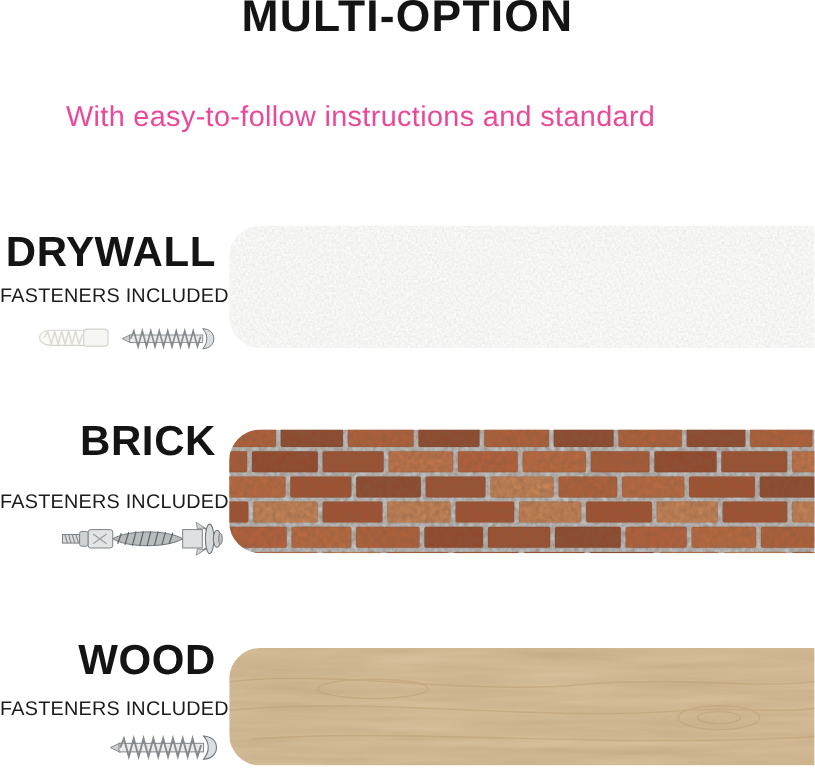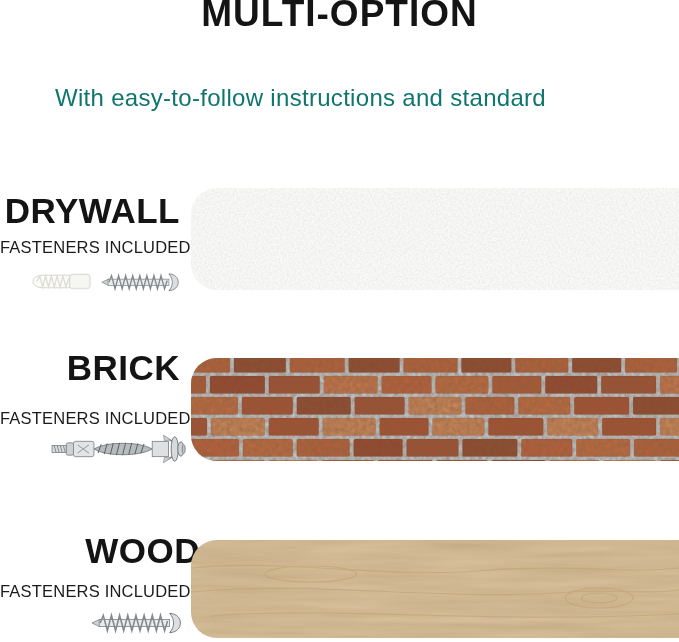--- a/index.html
+++ b/index.html
@@ -6,21 +6,21 @@
   .frame{
     position:relative;width:679px;height:642px;background:#ffffff;overflow:hidden;
     font-family:"Liberation Sans", sans-serif;color:#161616;
   }
   .title{
     position:absolute;top:-7px;left:0;width:679px;text-align:center;
     font-size:37px;font-weight:700;line-height:42px;letter-spacing:1px;color:#141414;
   }
   .subtitle{
     position:absolute;top:84px;left:0;width:601px;text-align:center;
-    font-size:24px;font-weight:400;line-height:28px;letter-spacing:0.3px;color:#0f766e;
+    font-size:24px;font-weight:400;line-height:28px;letter-spacing:0.3px;color:#ec4899;
   }
   .material{
     position:absolute;left:0;width:180px;text-align:right;
     font-size:35px;line-height:35px;font-weight:700;letter-spacing:0.5px;color:#141414;
     white-space:nowrap;
   }
   .note{
     position:absolute;left:0;width:182px;
     font-size:16.5px;line-height:20px;font-weight:400;letter-spacing:0.2px;color:#1b1b1b;
     white-space:nowrap;
@@ -28,21 +28,21 @@
   .strip{
     position:absolute;left:191px;right:0;
     border-radius:26px 0 0 26px;overflow:hidden;
   }
   .strip svg{display:block;width:100%;height:100%;}
   #strip-drywall{top:188px;height:102px;}
   #strip-brick{top:358px;height:103px;}
   #strip-wood{top:540px;height:98px;}
   #label-drywall{top:193px;}  #note-drywall{top:237px;}
   #label-brick{top:350px;}    #note-brick{top:408px;}
-  #label-wood{top:533px;padding-left:20px;}     #note-wood{top:581px;}
+  #label-wood{top:533px;}     #note-wood{top:581px;}
   .fastener-group{position:absolute;}
   #fasteners-drywall{left:28px;top:263px;width:158px;height:38px;}
   #fasteners-brick{left:50px;top:428px;width:138px;height:42px;}
   #fasteners-wood{left:90px;top:606px;width:97px;height:34px;}
   .fastener-group svg{display:block;width:100%;height:100%;}
   .defs-holder{position:absolute;width:0;height:0;overflow:hidden;}
 </style>
 </head>
 <body>
 

